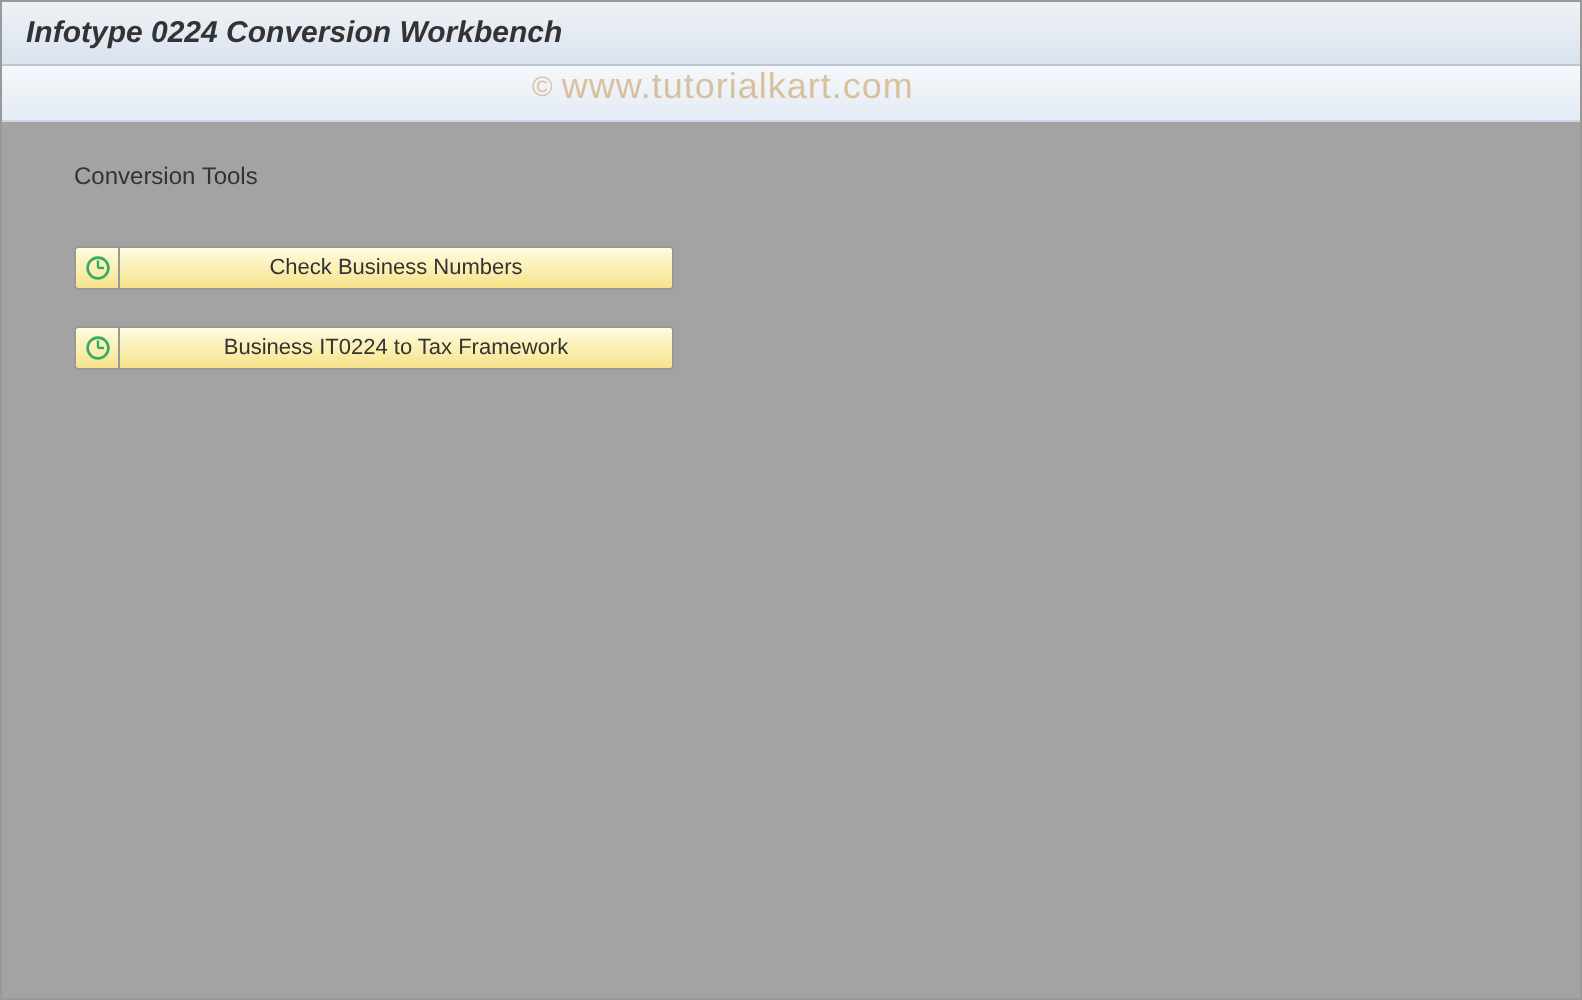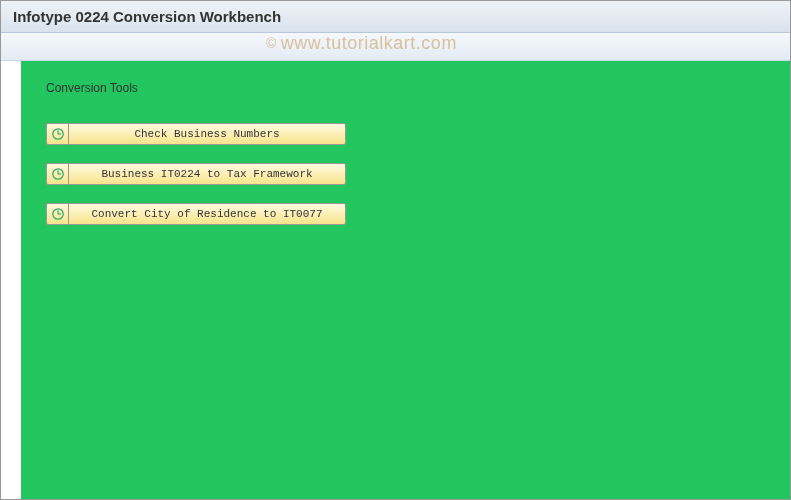--- a/index.html
+++ b/index.html
@@ -12,50 +12,49 @@
       border: 1px solid #999;
       position: relative;
       overflow: hidden;
     }
     .titlebar {
       background: linear-gradient(to bottom, #eef2f6 0%, #d9e3ee 100%);
       border-bottom: 1px solid #b8c8d8;
       padding: 7px 12px;
       font-size: 15px;
       font-weight: bold;
+      font-style: italic;
       color: #333;
     }
     .toolbar {
       background: linear-gradient(to bottom, #f5f8fb 0%, #e3ebf4 100%);
       border-bottom: 1px solid #cbd7e4;
       height: 28px;
     }
     .content {
-      background: #22c55e;
+      background: #a3a3a3;
       height: calc(100% - 30px - 28px);
-      padding: 20px 25px;
+      padding: 20px 36px;
       position: relative;
-      margin-left: 20px;
     }
     .section-label {
       color: #333;
       font-size: 12px;
       margin-bottom: 28px;
     }
     .section-label.bg {
       margin-top: 18px;
       margin-bottom: 20px;
     }
     .sap-button-row {
       display: flex;
       align-items: stretch;
       margin-bottom: 18px;
       height: 22px;
       width: 300px;
-      font-family: Liberation Mono, monospace;
     }
     .sap-button-icon {
       width: 22px;
       background: linear-gradient(to bottom, #fffbe0 0%, #f7e38a 100%);
       border: 1px solid #999;
       border-right: none;
       border-radius: 2px 0 0 2px;
       display: flex;
       align-items: center;
       justify-content: center;
@@ -117,27 +116,17 @@
     <div class="sap-button-icon">
       <svg width="14" height="14" viewBox="0 0 14 14">
         <circle cx="7" cy="7" r="5.2" fill="none" stroke="#3a6" stroke-width="1.3"></circle>
         <line x1="7" y1="7" x2="7" y2="3.2" stroke="#3a6" stroke-width="1.2"></line>
         <line x1="7" y1="7" x2="10" y2="7" stroke="#3a6" stroke-width="1.2"></line>
       </svg>
     </div>
     <div class="sap-button-main">Business IT0224 to Tax Framework</div>
   </div>
 
-  <div class="sap-button-row">
-    <div class="sap-button-icon">
-      <svg width="14" height="14" viewBox="0 0 14 14">
-        <circle cx="7" cy="7" r="5.2" fill="none" stroke="#3a6" stroke-width="1.3"></circle>
-        <line x1="7" y1="7" x2="7" y2="3.2" stroke="#3a6" stroke-width="1.2"></line>
-        <line x1="7" y1="7" x2="10" y2="7" stroke="#3a6" stroke-width="1.2"></line>
-      </svg>
-    </div>
-    <div class="sap-button-main">Convert City of Residence to IT0077</div>
-  </div>
 
 
 
 
 </div>
 
 </body></html>

